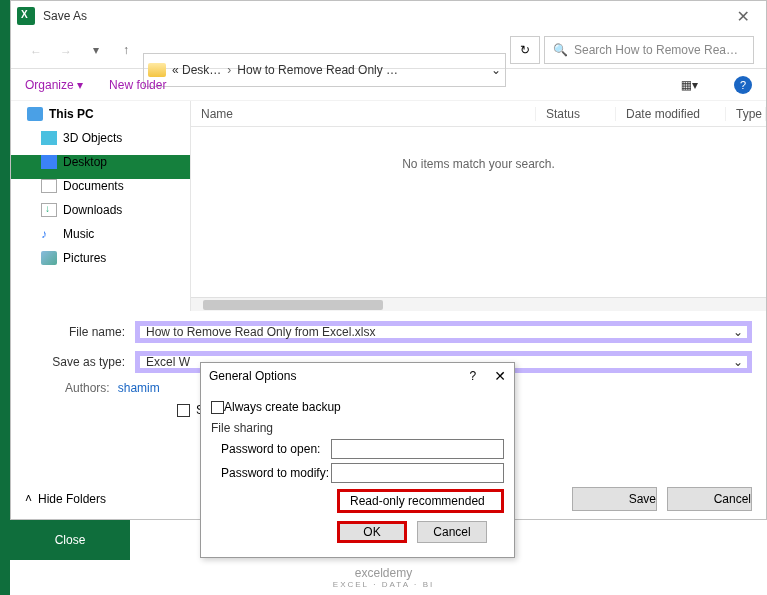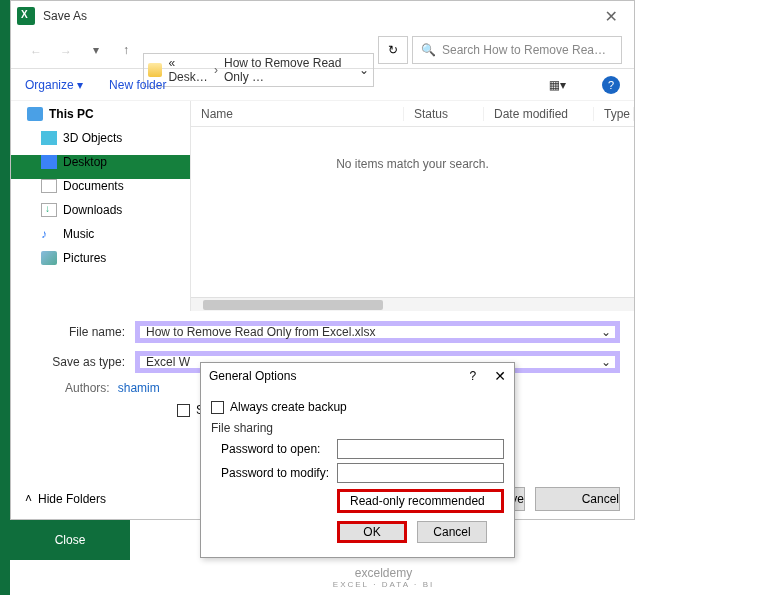--- a/index.html
+++ b/index.html
@@ -1,40 +1,40 @@
 <!DOCTYPE html>
 <html><head>
 <meta charset="utf-8">
 <style>
 * { box-sizing: border-box; margin: 0; padding: 0; font-family: "Segoe UI", Tahoma, sans-serif; font-size: 12px; }
 body { background: #fff; width: 767px; height: 595px; position: relative; overflow: hidden; }
 
 .green-bar { position: absolute; left: 0; top: 0; width: 10px; height: 595px; background: #0f6e3c; }
 
-.saveas-window { position: absolute; left: 10px; top: 0; width: 625px; height: 520px; background: #fff; border: 1px solid #c0c0c0; }
+.saveas-window { position: absolute; left: 10px; top: 0; width: 757px; height: 520px; background: #fff; border: 1px solid #c0c0c0; }
 
 .titlebar { height: 30px; display: flex; align-items: center; padding: 0 6px; }
 .titlebar .excel-icon { width: 18px; height: 18px; background: #107c41; border-radius: 2px; position: relative; margin-right: 8px; }
 .titlebar .excel-icon::after { content: "X"; color: #fff; font-size: 10px; font-weight: bold; position: absolute; left: 4px; top: 2px; }
 .titlebar .title { color: #333; }
 .titlebar .close-x { margin-left: auto; font-size: 16px; color: #666; padding: 4px 10px; }
 
 .navbar { height: 38px; display: flex; align-items: center; padding: 0 12px; border-bottom: 1px solid #e0e0e0; gap: 4px; }
 .nav-btn { width: 26px; height: 26px; display: flex; align-items: center; justify-content: center; color: #666; }
 .nav-btn.disabled { color: #ccc; }
 .path-box { flex: 1; height: 28px; border: 1px solid #ccc; display: flex; align-items: center; padding: 16px 4px; gap: 4px; margin-top: 40px; }
 .path-box .folder-icon { width: 18px; height: 14px; background: linear-gradient(#ffe9a2, #f4c542); border-radius: 2px; }
 .path-box .crumb { color: #333; padding: 0 2px; }
 .path-box .chev { color: #666; }
 .path-box .dropdown-chev { margin-left: auto; color: #333; }
 .refresh-btn { width: 30px; height: 28px; border: 1px solid #ccc; display: flex; align-items: center; justify-content: center; }
 .search-box { width: 210px; height: 28px; border: 1px solid #ccc; display: flex; align-items: center; padding: 0 8px; color: #888; gap: 6px; }
 
 .toolbar { height: 32px; display: flex; align-items: center; padding: 0 14px; gap: 26px; border-bottom: 1px solid #f2f2f2; }
-.toolbar .link { color: #1d4ed8; }
+.toolbar .link { color: #a21caf; }
 .toolbar .view-btn { margin-left: auto; display: flex; align-items: center; gap: 2px; color: #333; }
 .toolbar .help-icon { width: 18px; height: 18px; border-radius: 50%; background: #1a66c4; color: #fff; display: flex; align-items: center; justify-content: center; font-size: 11px; margin-left: 10px; }
 
 .content-area { display: flex; height: 210px; }
 .sidebar { width: 180px; border-right: 1px solid #e5e5e5; padding: 6px 0; }
 .tree-item { height: 24px; display: flex; align-items: flex-start; padding-left: 30px; gap: 6px; }
 .tree-item.root { padding-left: 16px; font-weight: 600; }
 .tree-item.selected { background: #15803d; }
 .tree-item .ico { width: 16px; height: 14px; display: inline-block; }
 .ico.pc { background: #4aa0e6; border-radius: 2px; }
@@ -75,21 +75,21 @@
 .win-btn { min-width: 85px; height: 24px; border: 1px solid #adadad; background: #e1e1e1; display: flex; align-items: center; justify-content: flex-end; }
 
 .close-panel { position: absolute; left: 10px; top: 520px; width: 120px; height: 40px; background: #0f6e3c; color: #fff; display: flex; align-items: center; justify-content: center; }
 
 .dialog { position: absolute; left: 200px; top: 362px; width: 315px; background: #fff; border: 1px solid #9a9a9a; box-shadow: 2px 2px 6px rgba(0,0,0,0.2); }
 .dialog .dlg-title { height: 26px; display: flex; align-items: center; padding: 0 8px; }
 .dialog .dlg-title .t { flex: 1; }
 .dialog .dlg-title .q { margin-right: 18px; }
 .dialog .dlg-title .x { font-size: 14px; }
 .dialog .dlg-body { padding: 6px 10px 10px 10px; }
-.dlg-row { display: flex; align-items: center; height: 24px; gap: 6px; }
+.dlg-row { display: flex; align-items: center; height: 24px; gap: 0; }
 .dlg-row .cb { width: 13px; height: 13px; border: 1px solid #333; }
 .dlg-row .plabel { width: 120px; padding-left: 10px; }
 .dlg-row .pfield { flex: 1; height: 20px; border: 1px solid #7a7a7a; }
 .section-label { color: #333; margin: 2px 0; }
 .highlight-row { display: flex; align-items: center; gap: 6px; border: 3px solid #d40000; padding: 2px 4px; margin-left: 126px; margin-top: 4px; }
 .dlg-footer { display: flex; justify-content: flex-start; gap: 10px; padding: 8px 0 4px 126px; }
 .dlg-btn { min-width: 70px; height: 22px; border: 1px solid #adadad; background: #e1e1e1; display: flex; align-items: center; justify-content: center; }
 .dlg-btn.ok { border: 3px solid #d40000; }
 
 .watermark { position: absolute; bottom: 6px; left: 50%; transform: translateX(-50%); color: #999; font-size: 11px; text-align: center; }

